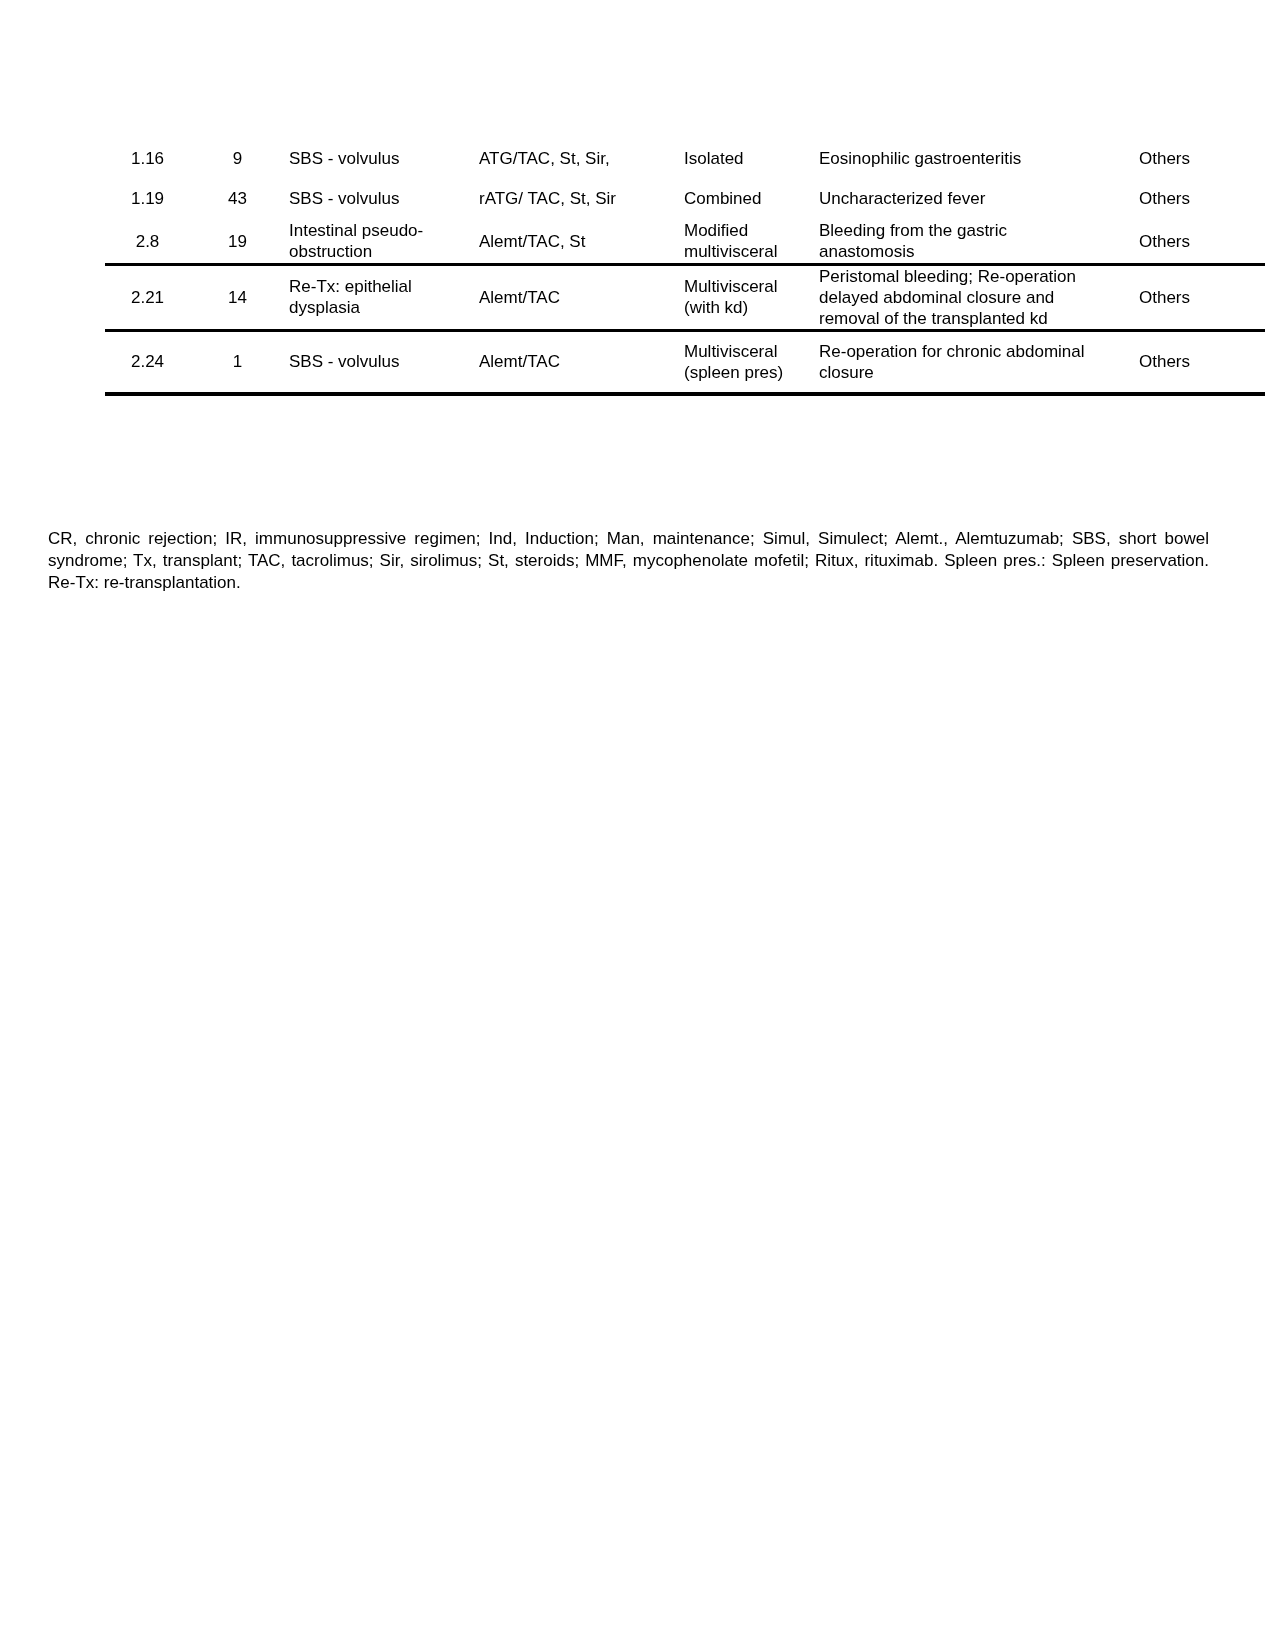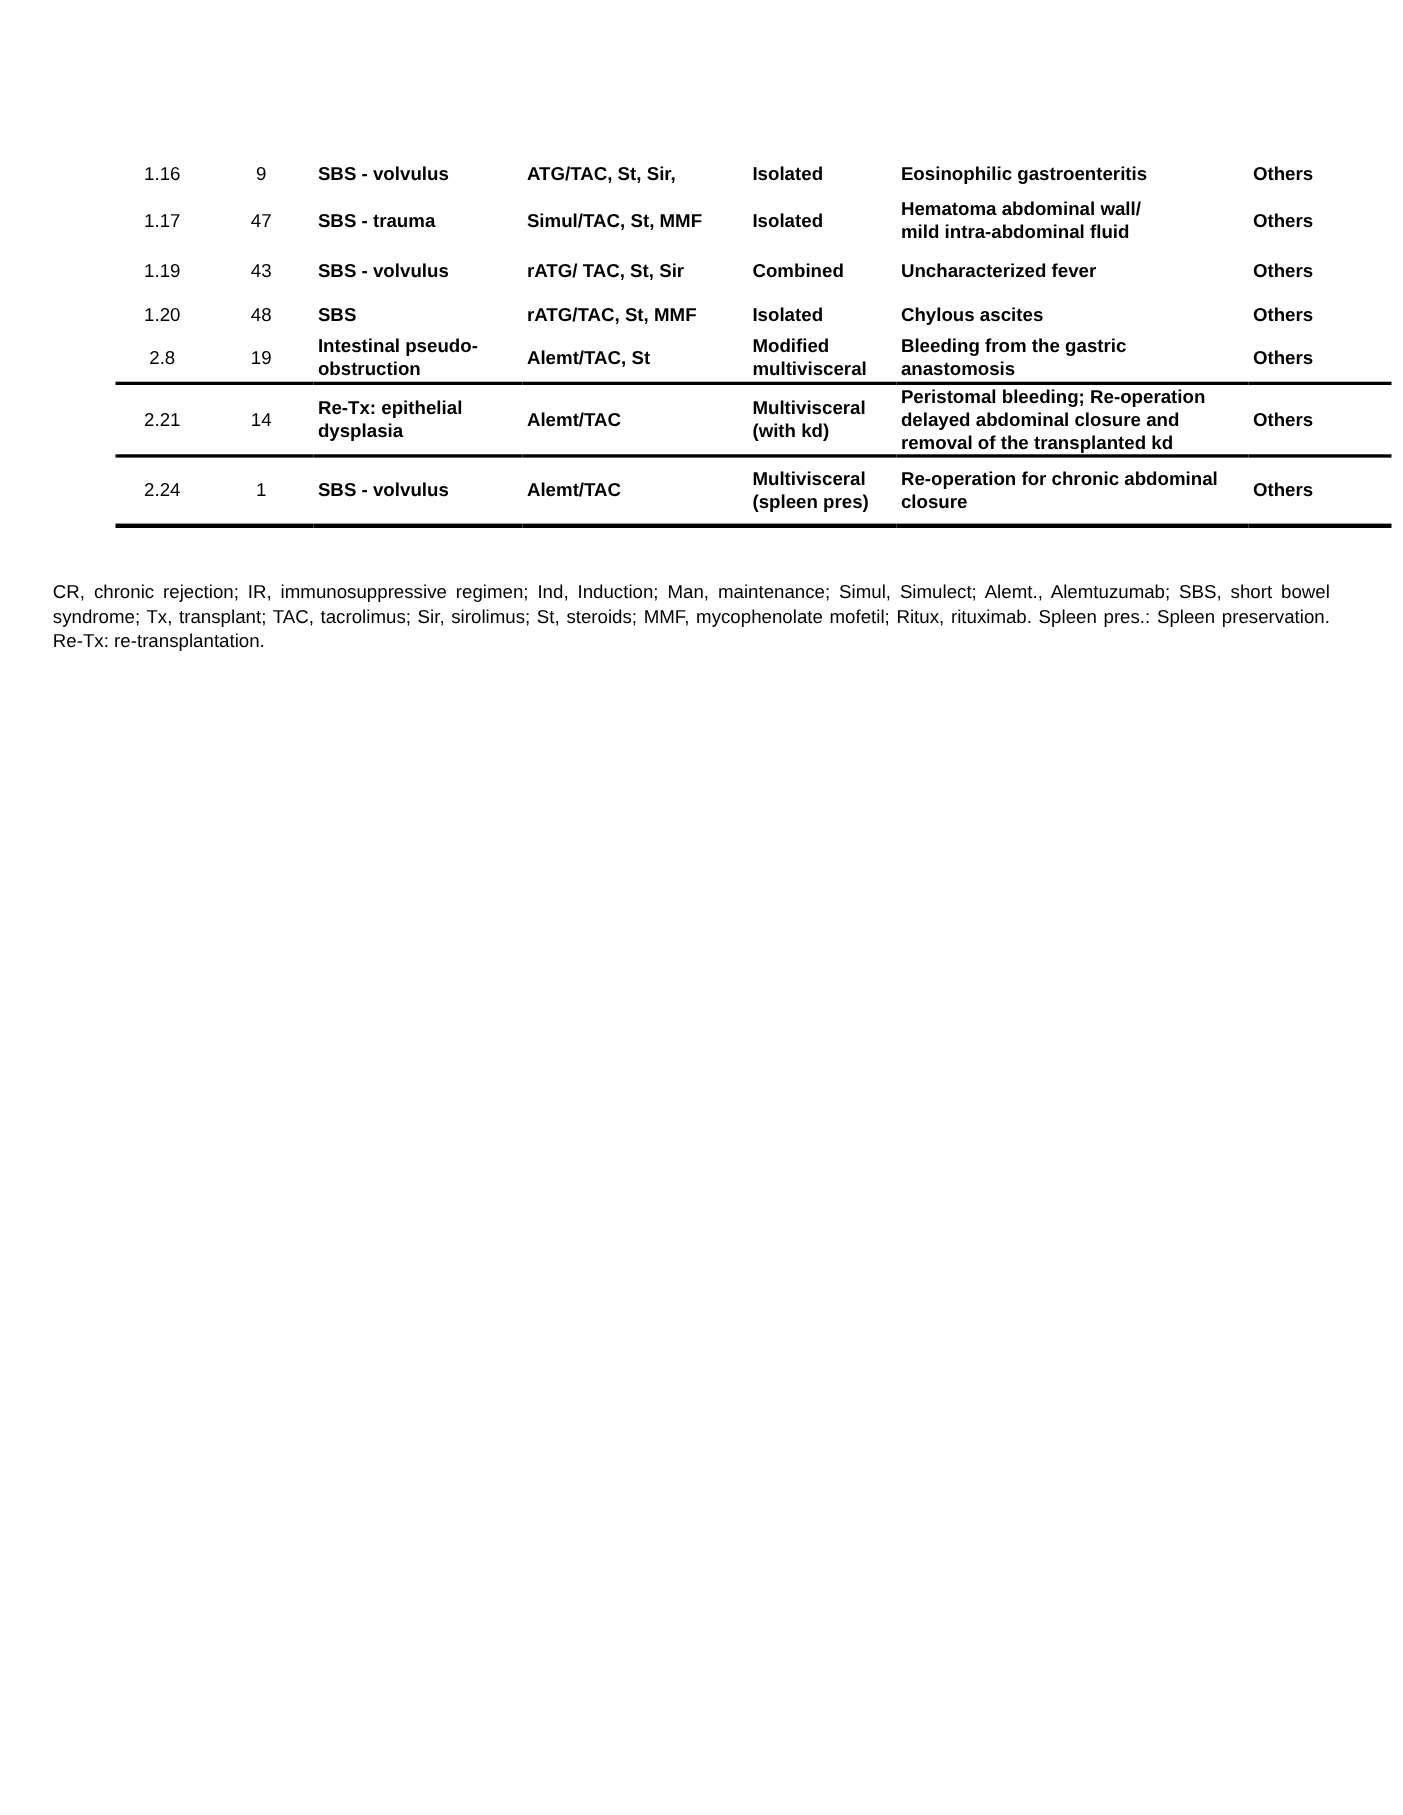--- a/index.html
+++ b/index.html
@@ -31,21 +31,21 @@
     font-size: 17px;
     line-height: 21px;
   }
   table.cont-table td {
     padding: 0 4px;
     vertical-align: middle;
     white-space: pre-line;
     overflow: hidden;
   }
   td.c-center { text-align: center; }
-  td.c-left   { text-align: left; font-weight: bold; }
+  td.c-left   { text-align: left; }
 
   tr.h36 { height: 36px; }
   tr.h44 { height: 44px; }
   tr.h48 { height: 48px; }
   tr.h64 { height: 64px; }
   tr.h66 { height: 66px; }
 
   tr.rule td       { border-bottom: 3px solid #000000; }
   tr.rule-thick td { border-bottom: 4px solid #000000; }
 
@@ -77,46 +77,27 @@
     <tbody>
       <tr class="h36">
         <td class="c-center">1.16</td>
         <td class="c-center">9</td>
         <td class="c-left">SBS - volvulus</td>
         <td class="c-left">ATG/TAC, St, Sir,</td>
         <td class="c-left">Isolated</td>
         <td class="c-left">Eosinophilic gastroenteritis</td>
         <td class="c-left">Others</td>
       </tr>
-      <tr class="h48">
-        <td class="c-center">1.17</td>
-        <td class="c-center">47</td>
-        <td class="c-left">SBS - trauma</td>
-        <td class="c-left">Simul/TAC, St, MMF</td>
-        <td class="c-left">Isolated</td>
-        <td class="c-left">Hematoma abdominal wall/
-mild intra-abdominal fluid</td>
-        <td class="c-left">Others</td>
-      </tr>
       <tr class="h44">
         <td class="c-center">1.19</td>
         <td class="c-center">43</td>
         <td class="c-left">SBS - volvulus</td>
         <td class="c-left">rATG/ TAC, St, Sir</td>
         <td class="c-left">Combined</td>
         <td class="c-left">Uncharacterized fever</td>
-        <td class="c-left">Others</td>
-      </tr>
-      <tr class="h36">
-        <td class="c-center">1.20</td>
-        <td class="c-center">48</td>
-        <td class="c-left">SBS</td>
-        <td class="c-left">rATG/TAC, St, MMF</td>
-        <td class="c-left">Isolated</td>
-        <td class="c-left">Chylous ascites</td>
         <td class="c-left">Others</td>
       </tr>
       <tr class="h44 rule">
         <td class="c-center">2.8</td>
         <td class="c-center">19</td>
         <td class="c-left">Intestinal pseudo-
 obstruction</td>
         <td class="c-left">Alemt/TAC, St</td>
         <td class="c-left">Modified
 multivisceral</td>

